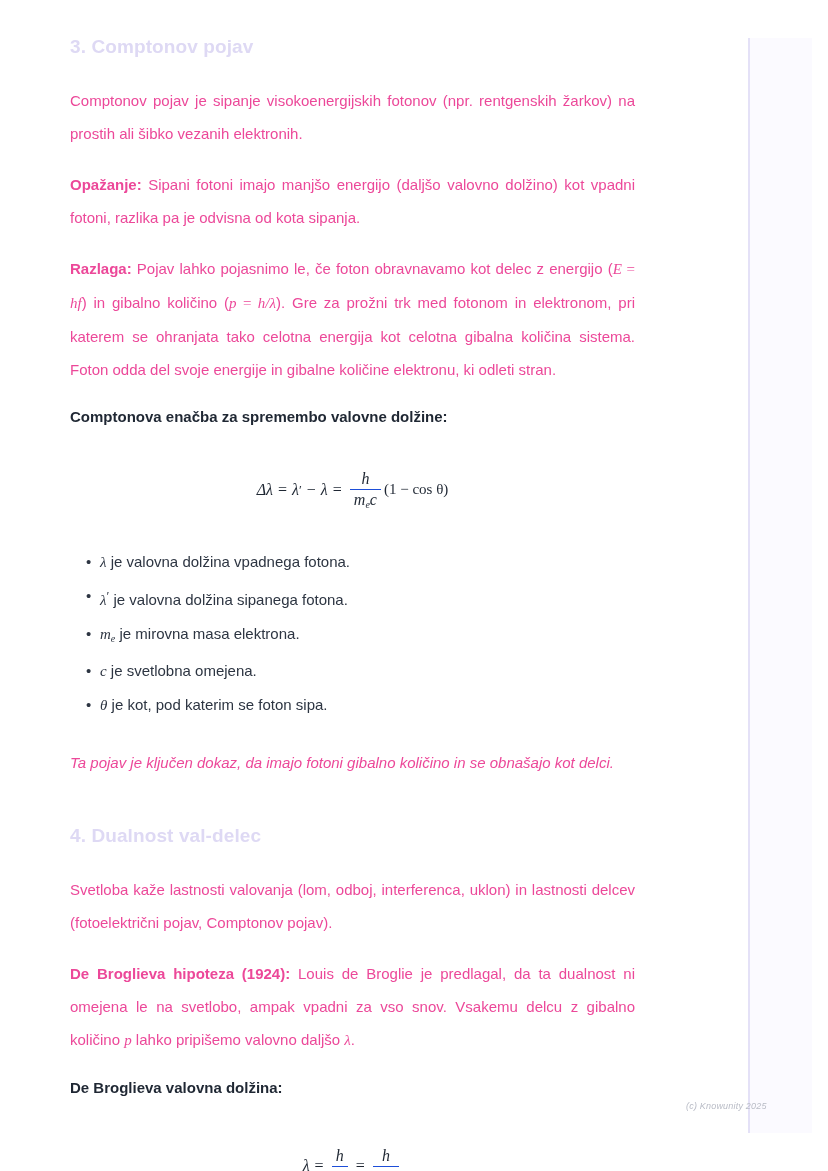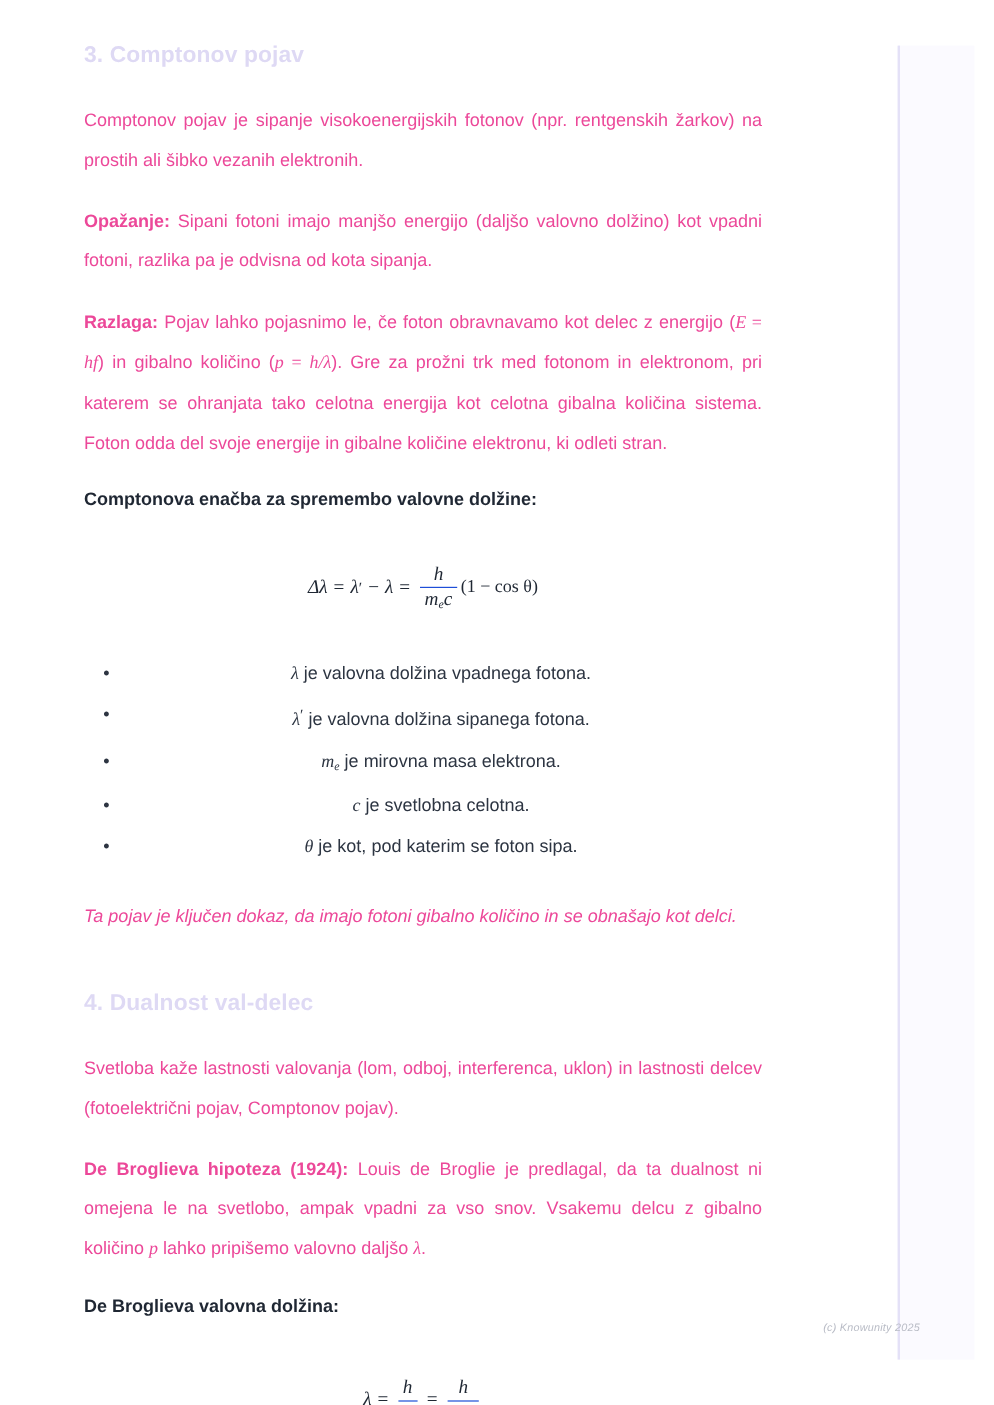--- a/index.html
+++ b/index.html
@@ -141,21 +141,20 @@
   .frac .den {
     font-style: italic;
     border-top: 1px solid #1d4ed8;
     padding: 1px 4px 0 4px;
   }
 
   ul.varlist {
     list-style: none;
     margin: 16px 0 0 0;
     padding: 0;
-    text-align: center;
   }
   ul.varlist li {
     position: relative;
     font-size: 15px;
     line-height: 33px;
     padding-left: 30px;
     color: #2d3542;
   }
   ul.varlist li::before {
     content: "\2022";
@@ -217,21 +216,21 @@
           <span class="den"><span>m</span><span class="sub">e</span><span>c</span></span>
         </span>
         <span class="mathup">(1 − cos θ)</span>
       </span>
     </div>
 
     <ul class="varlist">
       <li><span class="mathvar">λ</span><span> je valovna dolžina vpadnega fotona.</span></li>
       <li><span class="mathvar">λ</span><span class="prime">′</span><span> je valovna dolžina sipanega fotona.</span></li>
       <li><span class="mathvar">m</span><span class="sub">e</span><span> je mirovna masa elektrona.</span></li>
-      <li><span class="mathvar">c</span><span> je svetlobna celotna.</span></li>
+      <li><span class="mathvar">c</span><span> je svetlobna omejena.</span></li>
       <li><span class="mathvar">θ</span><span> je kot, pod katerim se foton sipa.</span></li>
     </ul>
 
     <div class="spacer-md"></div>
 
     <p class="para italic">
       <span>Ta pojav je ključen dokaz, da imajo fotoni gibalno količino in se obnašajo kot delci.</span>
     </p>
 
     <h2 class="section-heading second">4. Dualnost val-delec</h2>

